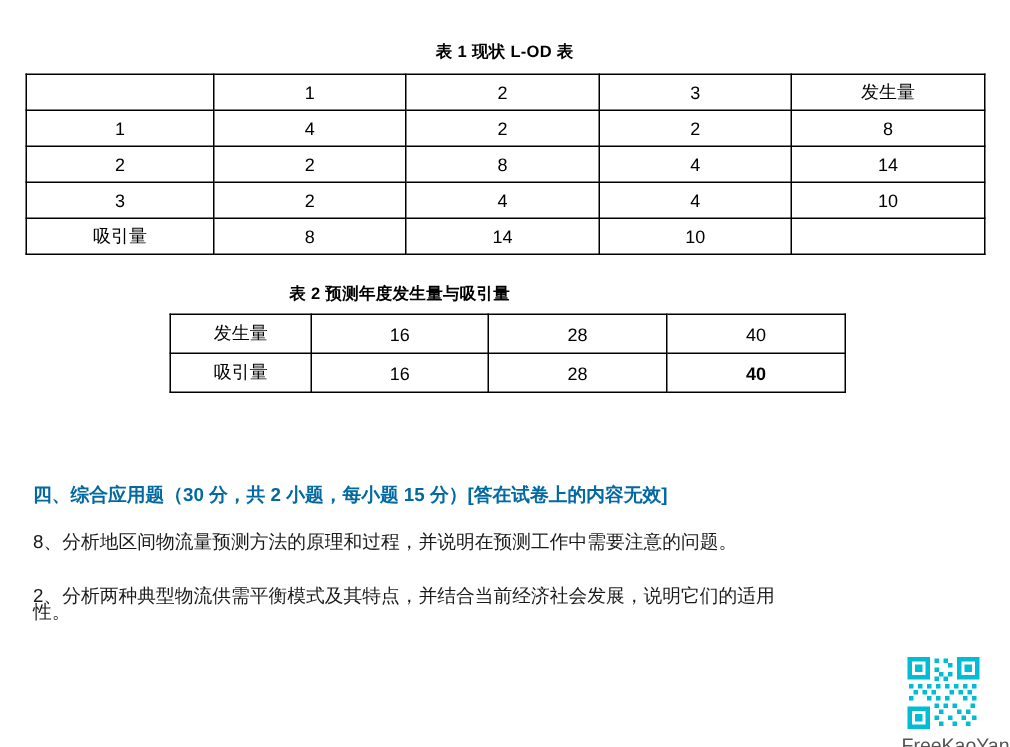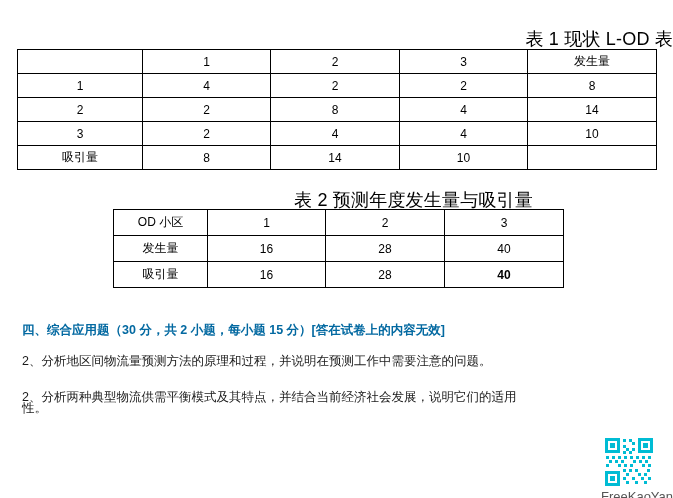--- a/index.html
+++ b/index.html
@@ -14,23 +14,23 @@
     color: #000000;
     position: relative;
     overflow: hidden;
   }
   .page {
     position: relative;
     width: 673px;
     height: 498px;
   }
   .caption {
-    text-align: right;
-    font-size: 18px;
-    font-weight: normal;
+    text-align: center;
+    font-size: 11px;
+    font-weight: bold;
     letter-spacing: 0.2px;
   }
   #caption1 {
     position: absolute;
     left: 0;
     top: 27px;
     width: 673px;
   }
   #caption2 {
     position: absolute;
@@ -168,43 +168,37 @@
 
   <table id="table2">
     <colgroup>
       <col class="d0">
         <col class="d1">
         <col class="d2">
         <col class="d3">
     </colgroup>
     <tbody>
       <tr>
-        <td>OD 小区</td>
-        <td>1</td>
-        <td>2</td>
-        <td>3</td>
-      </tr>
-      <tr>
         <td>发生量</td>
         <td>16</td>
         <td>28</td>
         <td>40</td>
       </tr>
       <tr>
         <td>吸引量</td>
         <td>16</td>
         <td>28</td>
         <td class="bold-cell">40</td>
       </tr>
     </tbody>
   </table>
 
   <div class="section-heading">四、综合应用题（30 分，共 2 小题，每小题 15 分）[答在试卷上的内容无效]</div>
 
-  <div class="para" id="para1">2、分析地区间物流量预测方法的原理和过程，并说明在预测工作中需要注意的问题。</div>
+  <div class="para" id="para1">8、分析地区间物流量预测方法的原理和过程，并说明在预测工作中需要注意的问题。</div>
   <div class="para" id="para2">2、分析两种典型物流供需平衡模式及其特点，并结合当前经济社会发展，说明它们的适用</div>
   <div class="para" id="para2b">性。</div>
 
   <div class="qr">
     <svg width="50" height="50" viewBox="0 0 50 50" xmlns="http://www.w3.org/2000/svg">
       <rect x="0" y="0" width="50" height="50" fill="#ffffff"></rect>
       <g fill="#00bcd4">
         <rect x="1" y="1" width="15" height="15"></rect>
         <rect x="34" y="1" width="15" height="15"></rect>
         <rect x="1" y="34" width="15" height="15"></rect>

